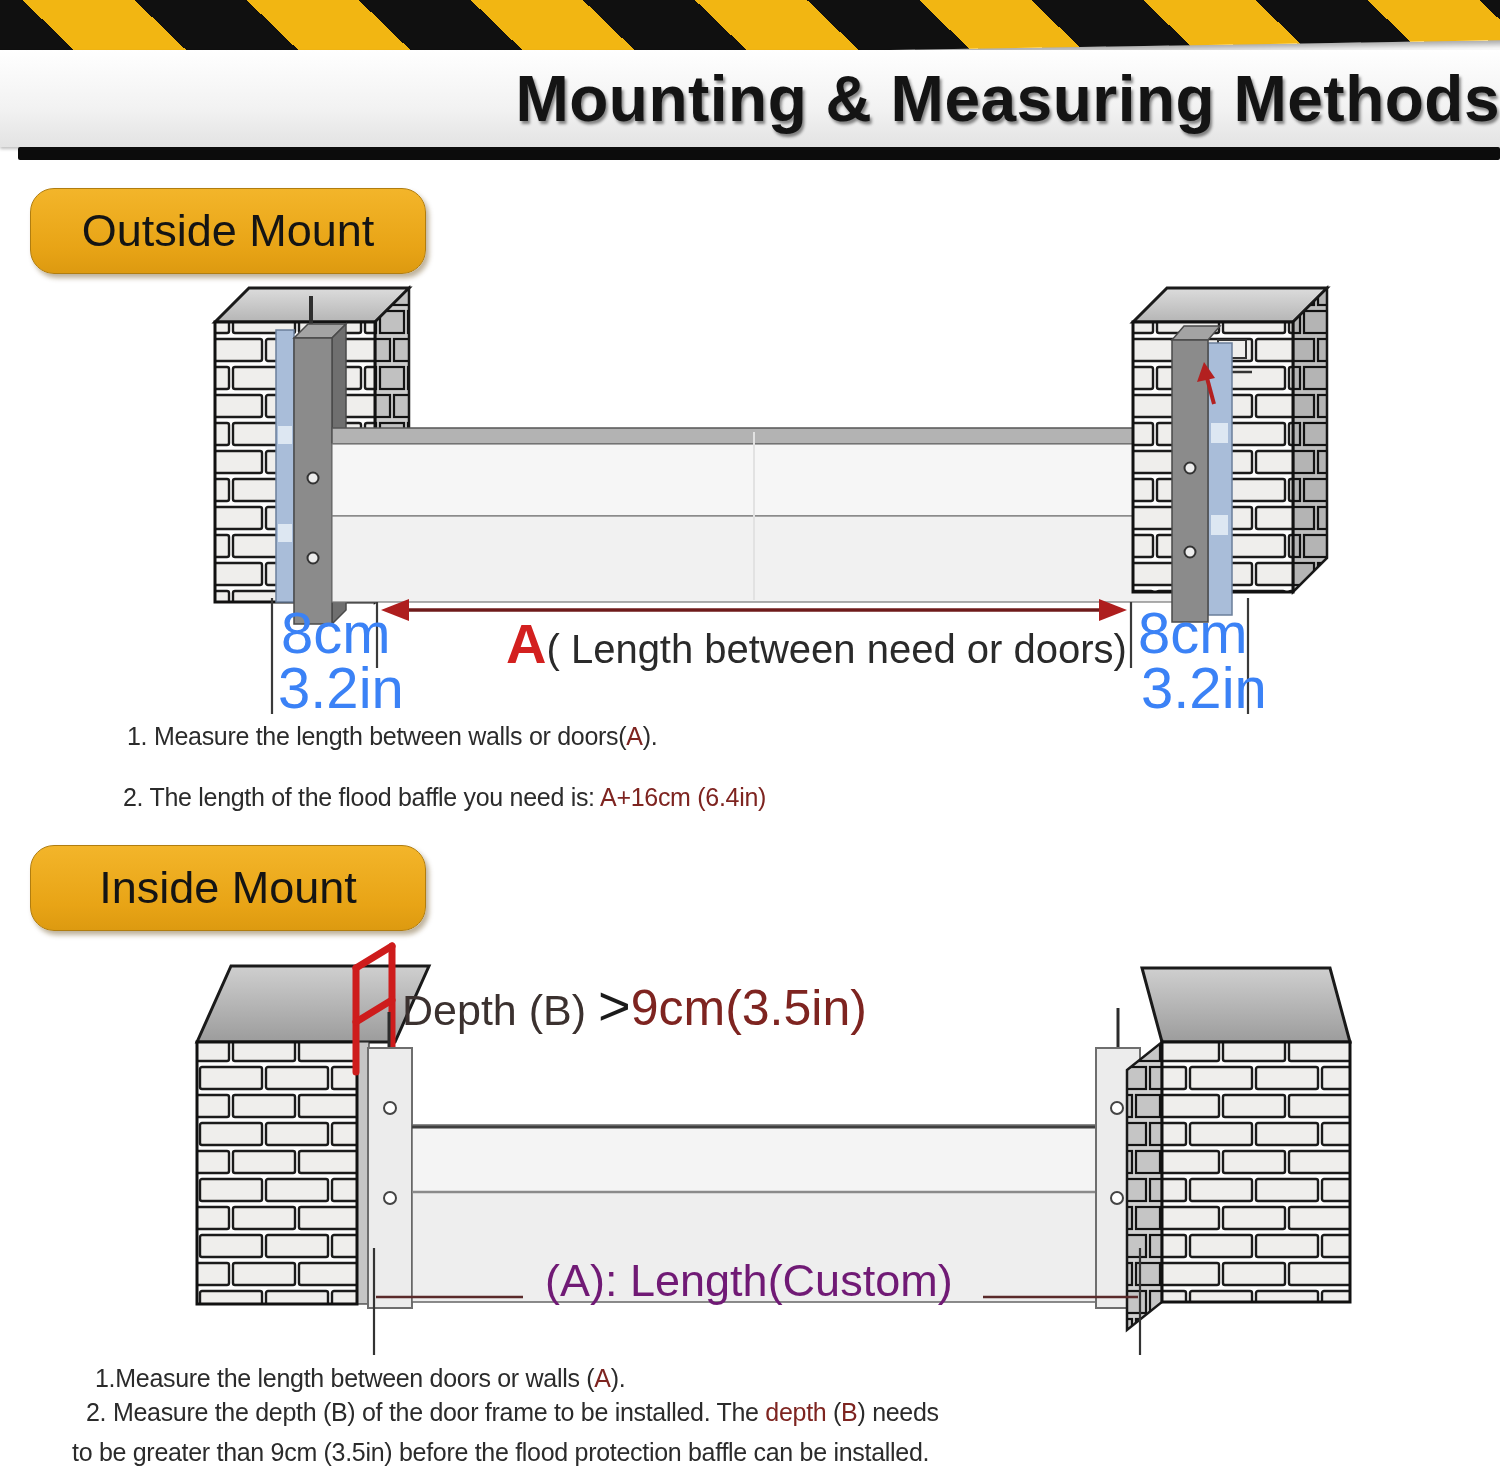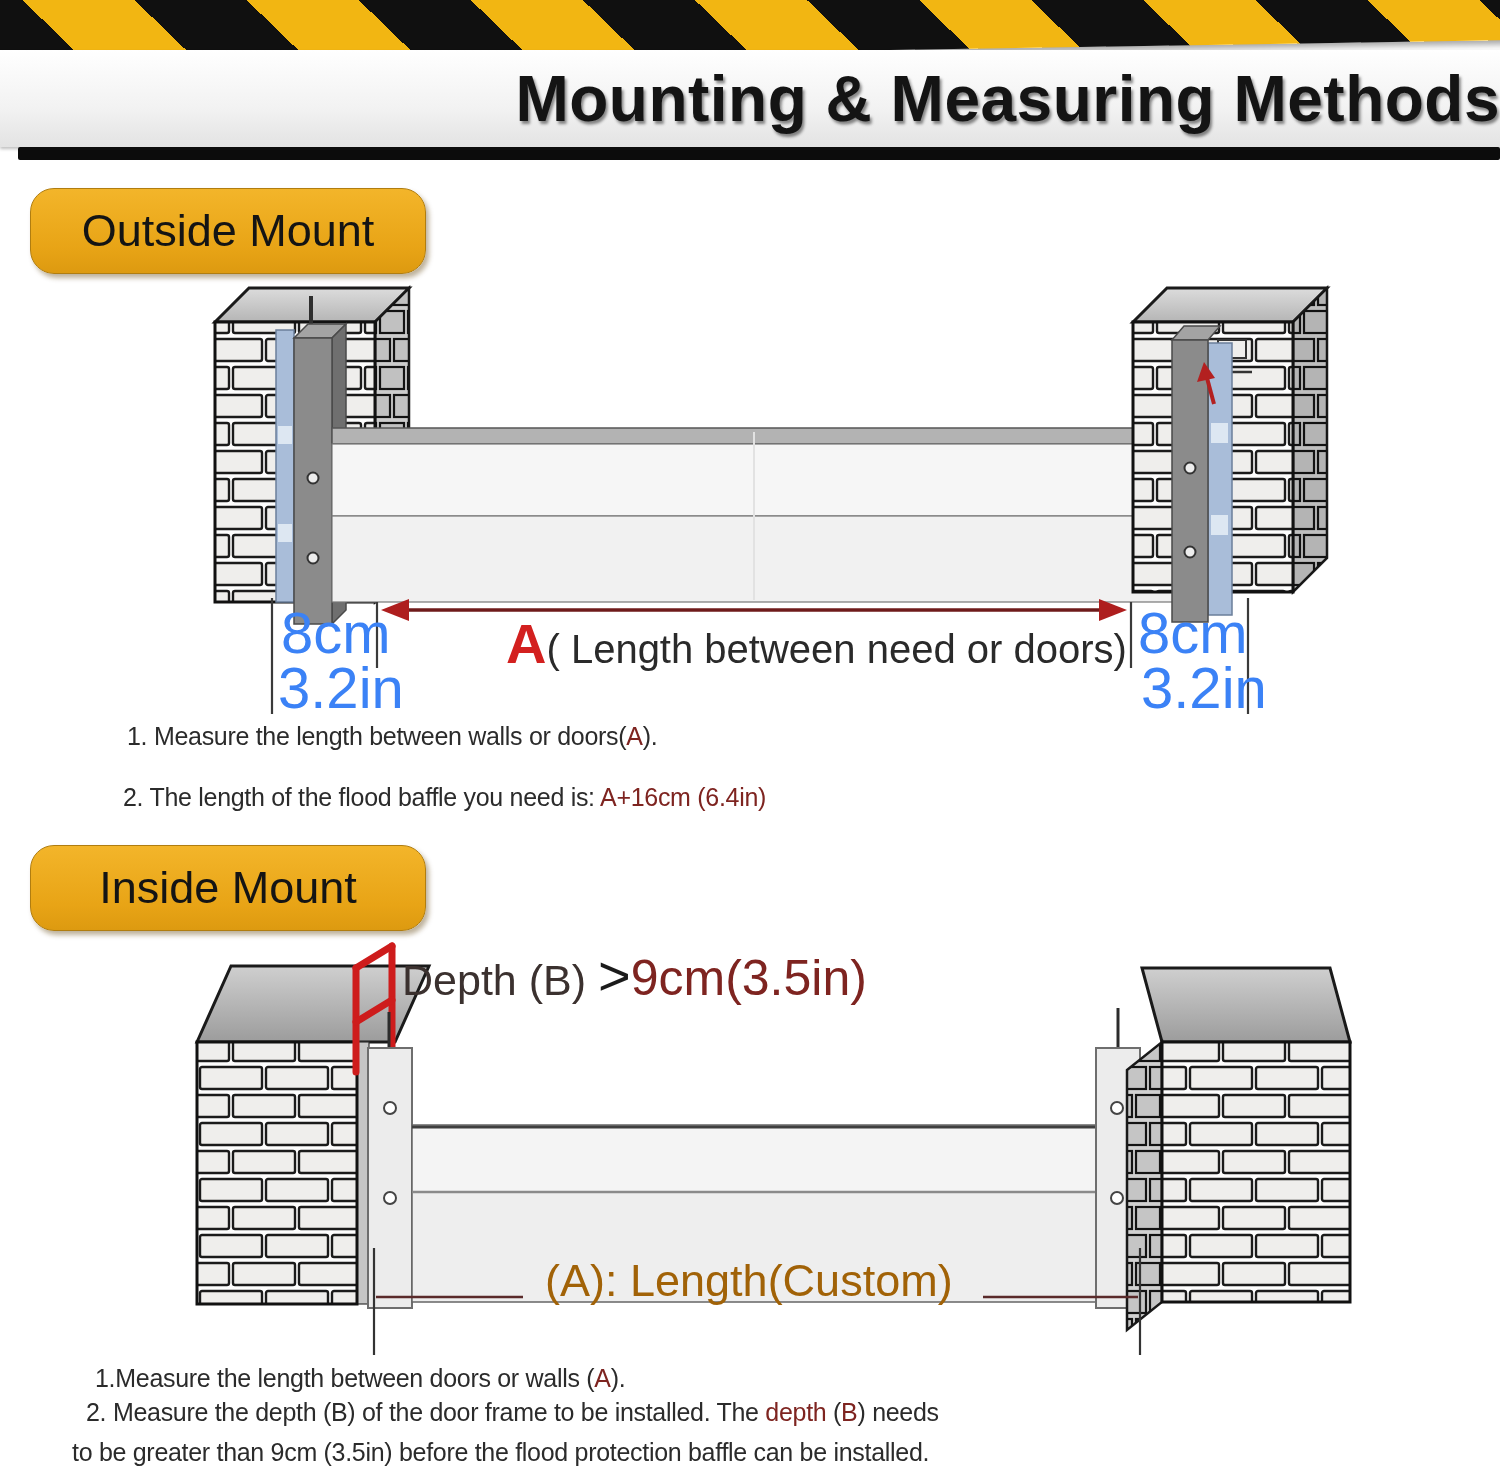--- a/index.html
+++ b/index.html
@@ -45,27 +45,27 @@
   
   .measure{
     position:absolute;font-size:58px;color:#3b82f6;line-height:1;white-space:nowrap;
   }
   .span-label-1{
     position:absolute;left:506px;top:616px;white-space:nowrap;line-height:1;
   }
   .span-label-1 .bigA{font-size:56px;font-weight:bold;color:#d3201f;}
   .span-label-1 .rest{font-size:40px;color:#2a2a2a;}
   .depth-label{
-    position:absolute;left:402px;top:948px;white-space:nowrap;line-height:1;
+    position:absolute;left:402px;top:978px;white-space:nowrap;line-height:1;
   }
   .depth-label .d-text{font-size:43px;color:#3b312f;}
   .depth-label .d-gt{font-size:56px;color:#1b1b1b;}
   .depth-label .d-val{font-size:50px;color:#7e2420;}
   .span-label-2{
-    position:absolute;left:545px;top:1258px;font-size:45px;color:#a16207;
+    position:absolute;left:545px;top:1258px;font-size:45px;color:#701a75;
     line-height:1;white-space:nowrap;
   }
   
   .step{
     position:absolute;font-size:25px;color:#2b2b2b;line-height:1;
     letter-spacing:-0.3px;white-space:nowrap;text-align:right;
   }
   .hl{color:#7e2420;}
   .o-step1{left:127px;top:724px;}
   .o-step2{left:123px;top:772px;margin-top:13px;}

